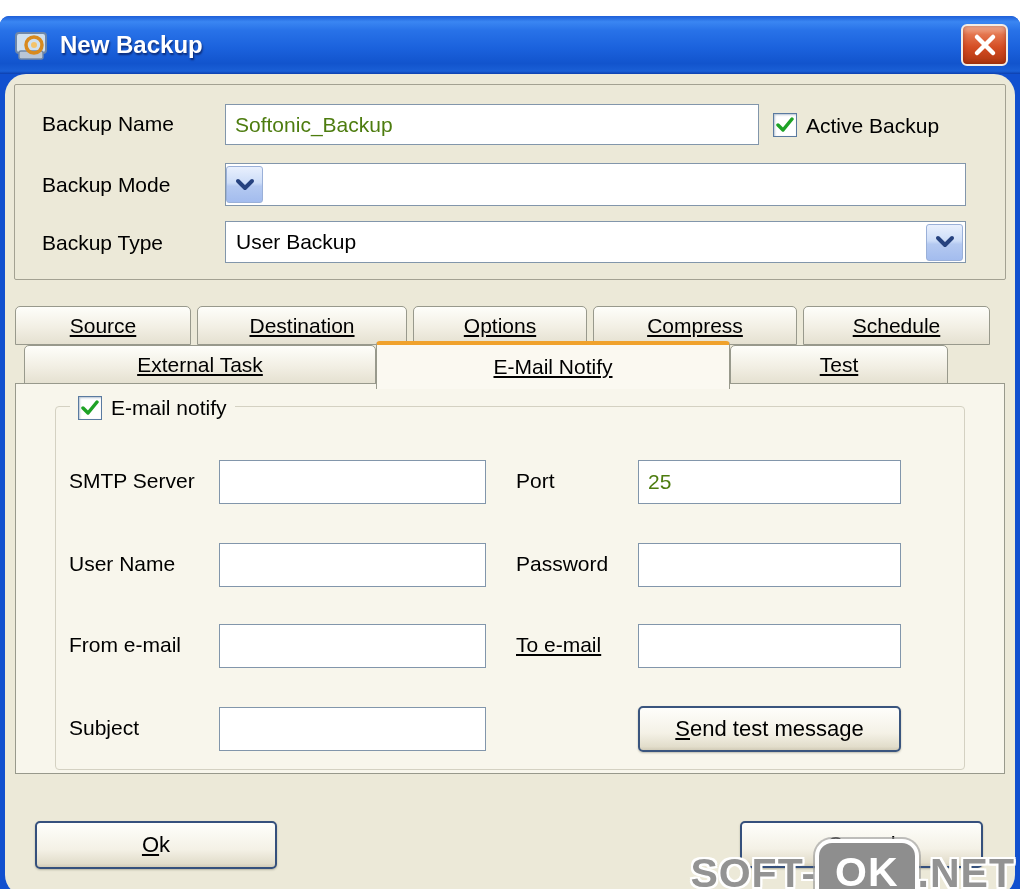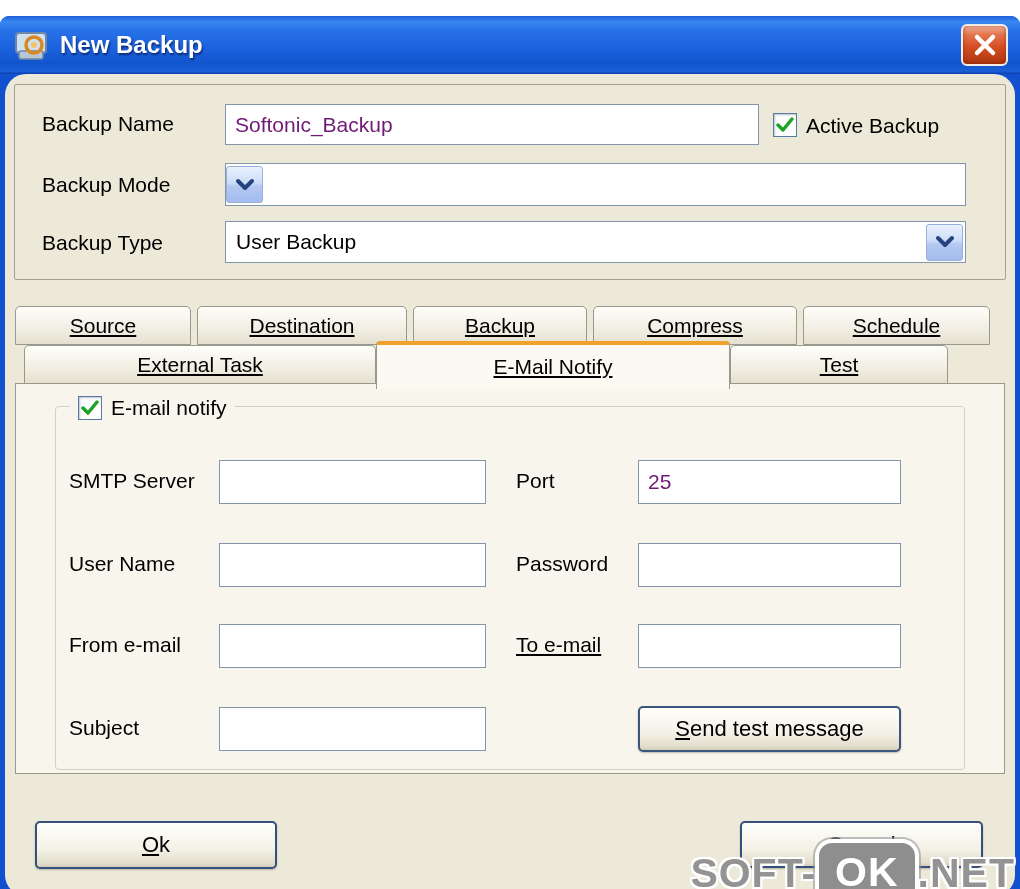--- a/index.html
+++ b/index.html
@@ -28,21 +28,21 @@
   .dlg-body { position:absolute; left:5px; right:5px; top:58px; bottom:9px;
               background:#ece9d8;border-radius:21px; }
 
   .top-group { position:absolute; left:9px; top:10px; width:992px; height:196px;
                border:1px solid #a3a192; border-radius:2px; }
 
   .fld-label { position:absolute; font-size:21px; color:#000; }
 
   .text-input { position:absolute; border:1px solid #8296ab; background:#fff;
                 font-family:"Liberation Sans", sans-serif; font-size:21px;
-                padding:0 9px; color:#701a75; outline:none; }
+                padding:0 9px; color:#4d7c0f; outline:none; }
 
   
   .xp-check { position:absolute; width:24px; height:24px; background:#fff;
               border:1px solid #5a7aa0; box-shadow:inset 1px 1px 2px rgba(90,120,150,.45);
               display:flex; align-items:center; justify-content:center; cursor:pointer; }
 
   
   .combo { position:absolute; height:43px; background:#fff; border:1px solid #8296ab;
            display:flex; align-items:center; cursor:pointer; }
   .combo-text { flex:1; font-size:21px; padding-left:10px; color:#000; }
@@ -156,21 +156,21 @@
       <span class="combo-arrow">
         <svg width="20" height="14" viewBox="0 0 20 14">
           <path d="M3 3 L10 10 L17 3" fill="none" stroke="#26427f" stroke-width="4" stroke-linecap="round" stroke-linejoin="round"></path>
         </svg>
       </span>
     </div>
 
     <div class="tabs-r1">
       <div class="tab t1">Source</div>
       <div class="tab t2">Destination</div>
-      <div class="tab t3">Backup</div>
+      <div class="tab t3">Options</div>
       <div class="tab t4">Compress</div>
       <div class="tab t5">Schedule</div>
     </div>
 
     <div class="tab-panel"></div>
 
     <div class="tabs-r2">
       <div class="tab e1">External Task</div>
       <div class="tab active">E-Mail Notify</div>
       <div class="tab e3">Test</div>

